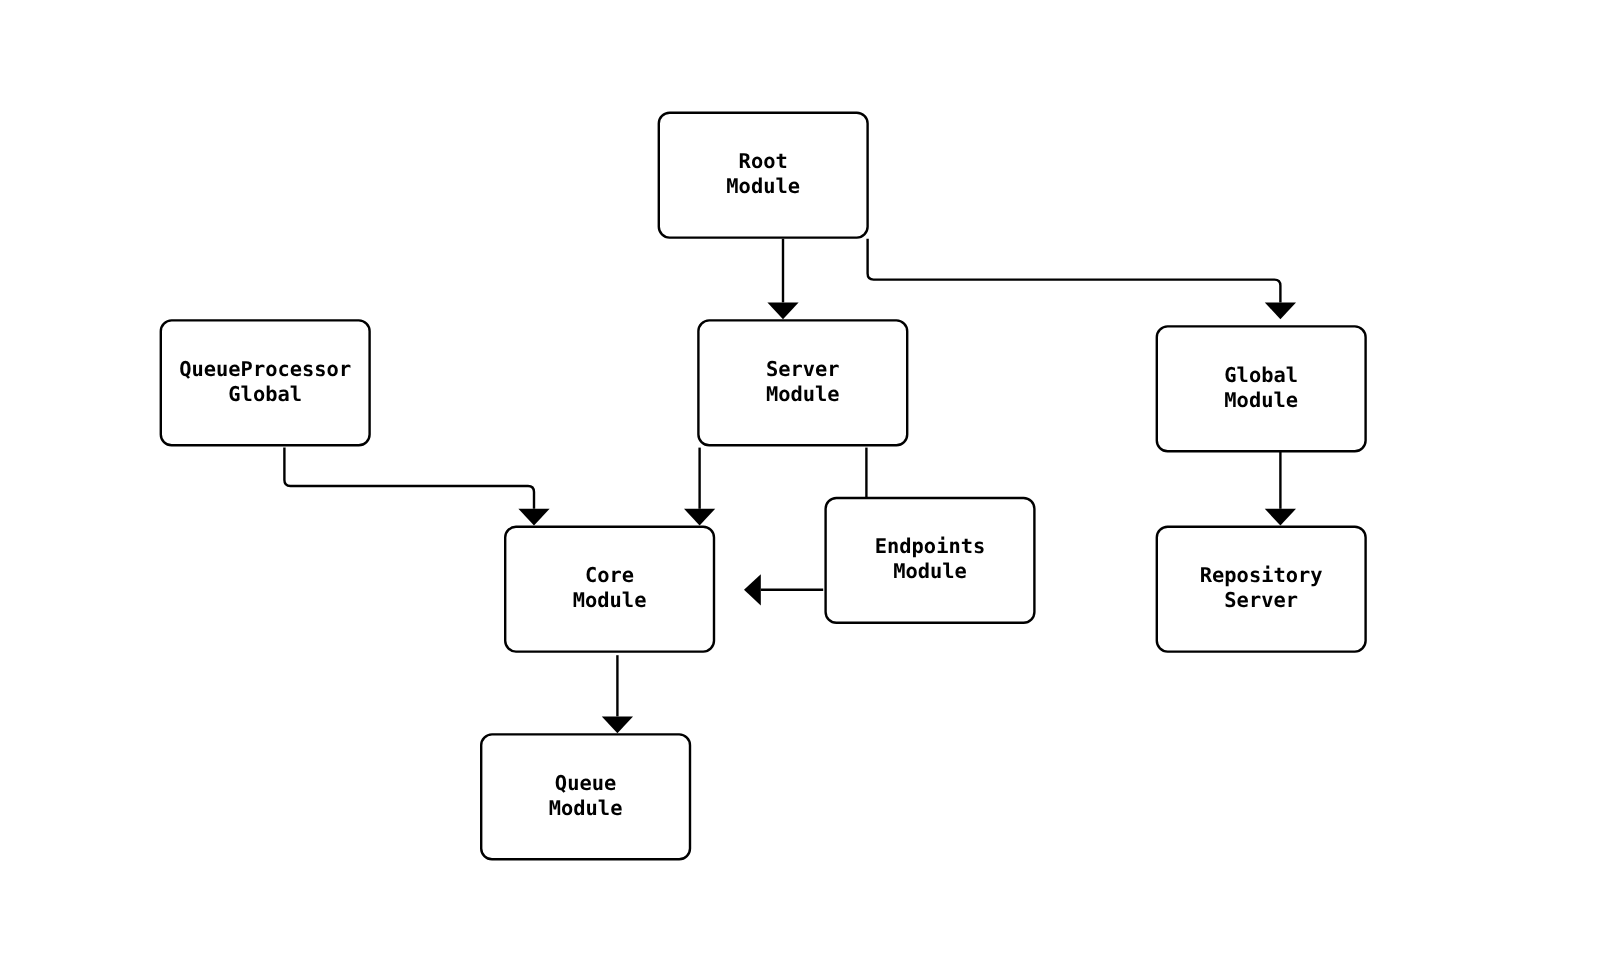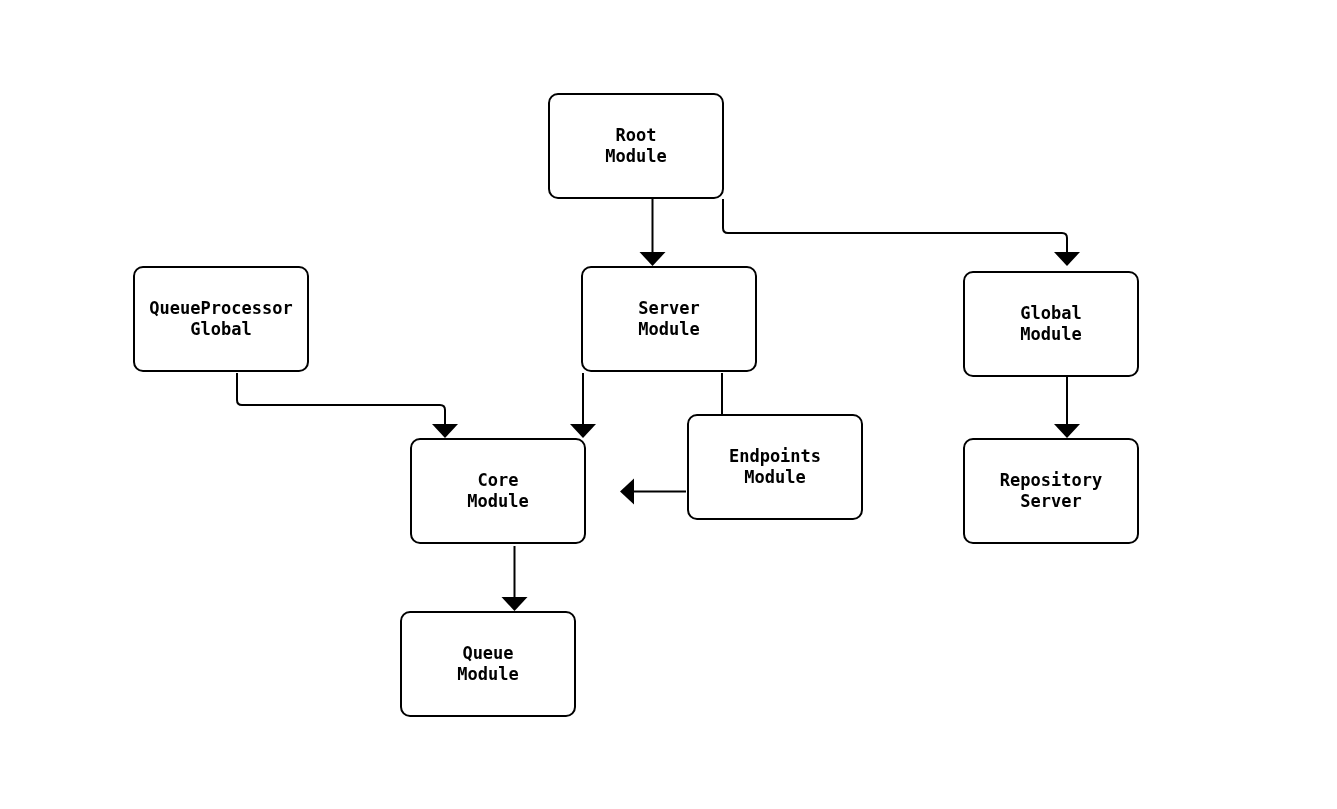--- a/index.html
+++ b/index.html
@@ -105,21 +105,21 @@
   <div class="node" style="left:581px; top:266px">
     <span class="node-label">Server
 Module</span>
   </div>
 
   <div class="node" style="left:963px; top:271px">
     <span class="node-label">Global
 Module</span>
   </div>
 
-  <div class="node" style="left:410px; top:438px">
+  <div class="node" style="left:420px; top:438px">
     <span class="node-label">Core
 Module</span>
   </div>
 
   <div class="node" style="left:687px; top:414px">
     <span class="node-label">Endpoints
 Module</span>
   </div>
 
   <div class="node" style="left:963px; top:438px">

